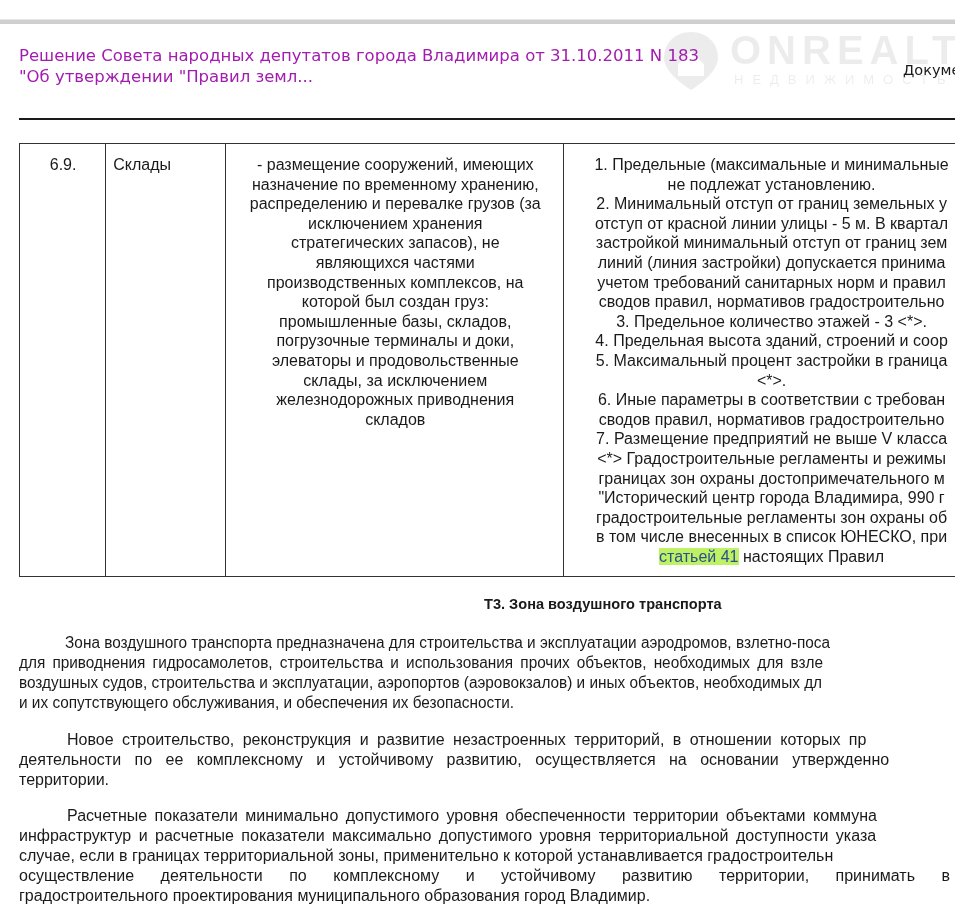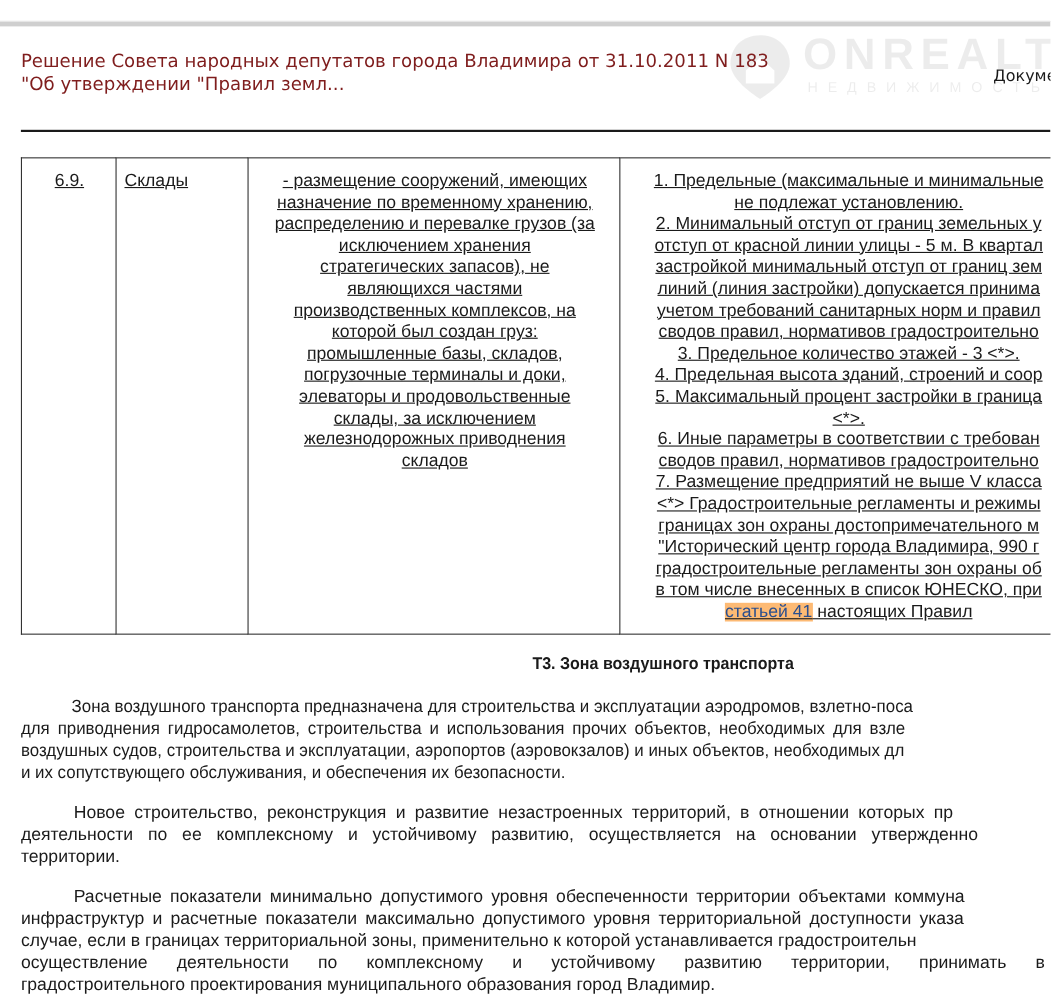--- a/index.html
+++ b/index.html
@@ -8,21 +8,21 @@
     background: #ffffff; color: #1a1a1a;
     font-family: "Liberation Sans", sans-serif;
   }
   .top-rule {
     position: absolute; left: 0; top: 19px; width: 955px; height: 4px;
     background: #cfcfcf; border-top: 1px solid #e6e6e6;
   }
   .doc-header {
     position: absolute; left: 19px; top: 45px; width: 936px;
     font-family: "DejaVu Sans", sans-serif; font-size: 16.5px; line-height: 21px;
-    color: #7f1d1d; white-space: nowrap;
+    color: #a21caf; white-space: nowrap;
   }
   .doc-header .line { display: block; }
   .header-right {
     position: absolute; left: 903px; top: 62px;
     font-family: "DejaVu Sans", sans-serif; font-size: 14.5px; color: #1a1a1a;
     white-space: nowrap;
   }
   .watermark {
     position: absolute; left: 660px; top: 28px; width: 290px; height: 65px;
     opacity: 0.07; pointer-events: none;
@@ -38,28 +38,28 @@
   .watermark svg { position: absolute; left: 0; top: 2px; }
   .header-rule {
     position: absolute; left: 19px; top: 118px; width: 936px; height: 2px; background: #1a1a1a;
   }
   table.zone-table {
     position: absolute; left: 19px; top: 143px; width: 960px;
     border-collapse: collapse; font-size: 16px; line-height: 19.6px;
     font-family: "Liberation Sans", sans-serif; color: #1a1a1a;
   }
   table.zone-table td {
-    border: 1.2px solid #333; vertical-align: top; padding: 11px 6px 10px 7px; text-decoration: underline;
+    border: 1.2px solid #333; vertical-align: top; padding: 11px 6px 10px 7px;
   }
   td.col-num { width: 72px; text-align: center; padding-left: 0; padding-right: 0; }
   td.col-name { width: 106px; }
   td.col-desc { width: 323px; }
   td.col-params { width: 400px; white-space: nowrap; overflow: hidden; }
   .pline { display: block; text-align: center; }
-  .link-highlight { background: #fdba74; color: #2a4f8f; }
+  .link-highlight { background: #bef264; color: #2a4f8f; }
   .section-title {
     position: absolute; left: 484px; top: 595px;
     font-family: "Liberation Sans", sans-serif; font-weight: bold; font-size: 15.5px;
     transform: scaleX(0.94); transform-origin: left; white-space: nowrap;
   }
   .para {
     position: absolute; left: 19px; width: 980px;
     font-family: "Liberation Sans", sans-serif; font-size: 16px; line-height: 20px;
     white-space: nowrap; overflow: hidden;
   }

